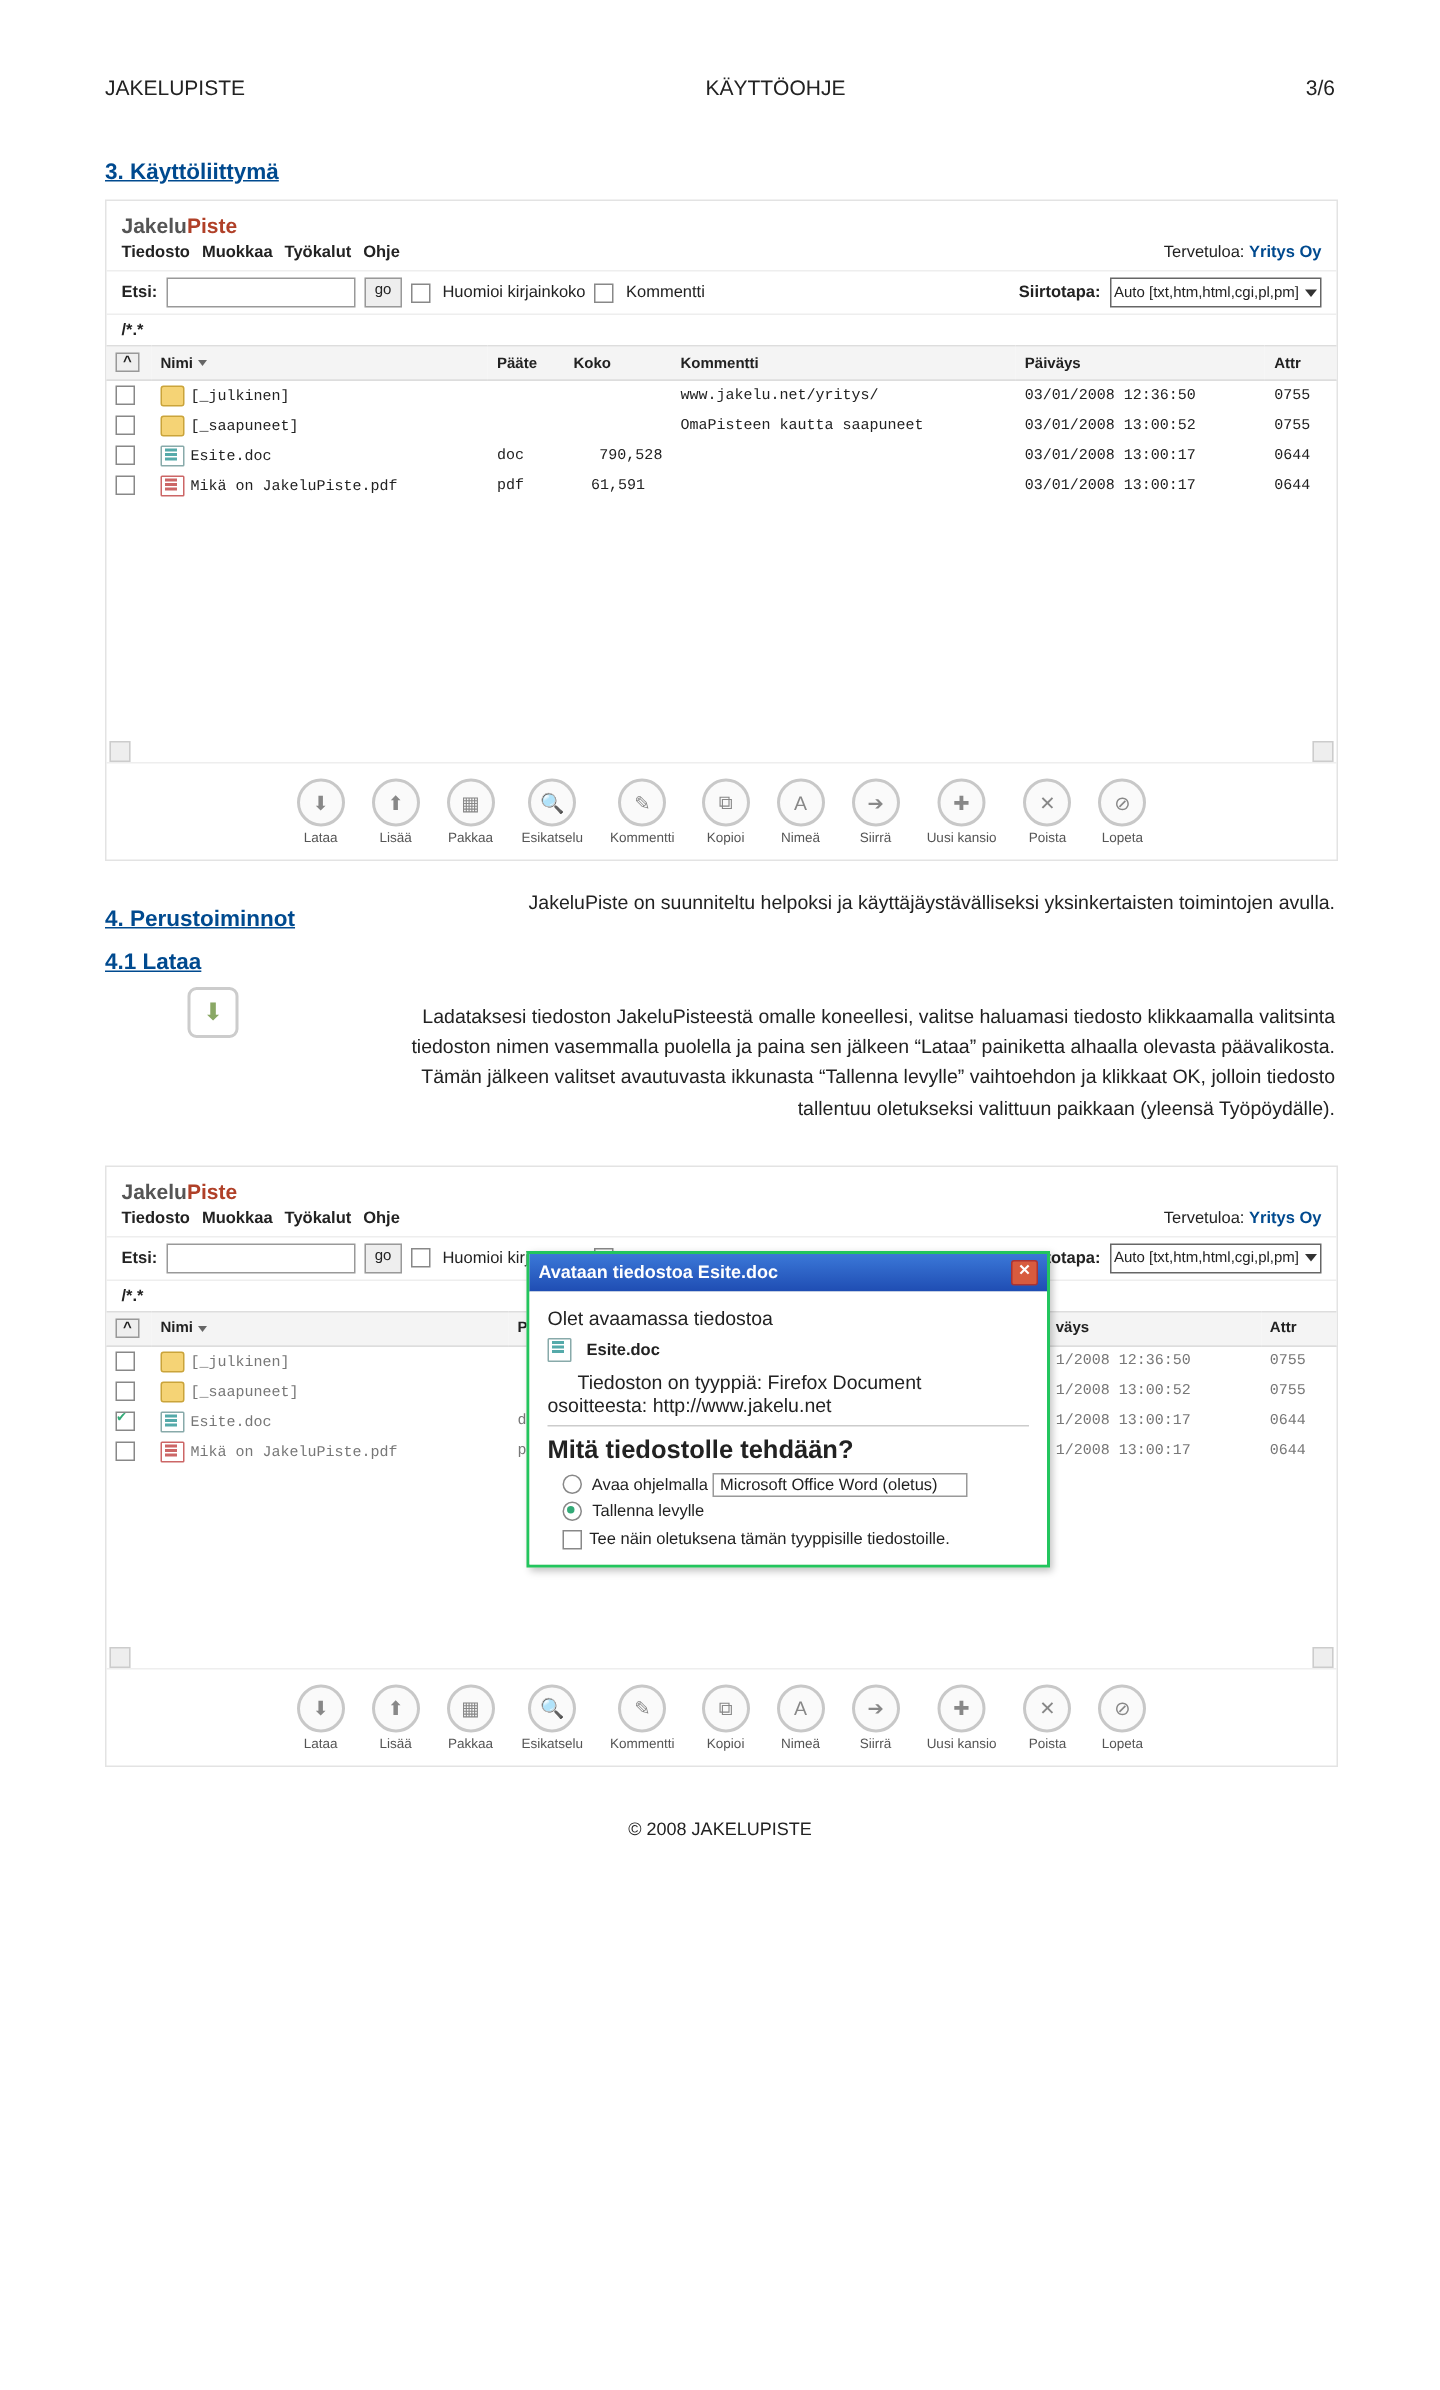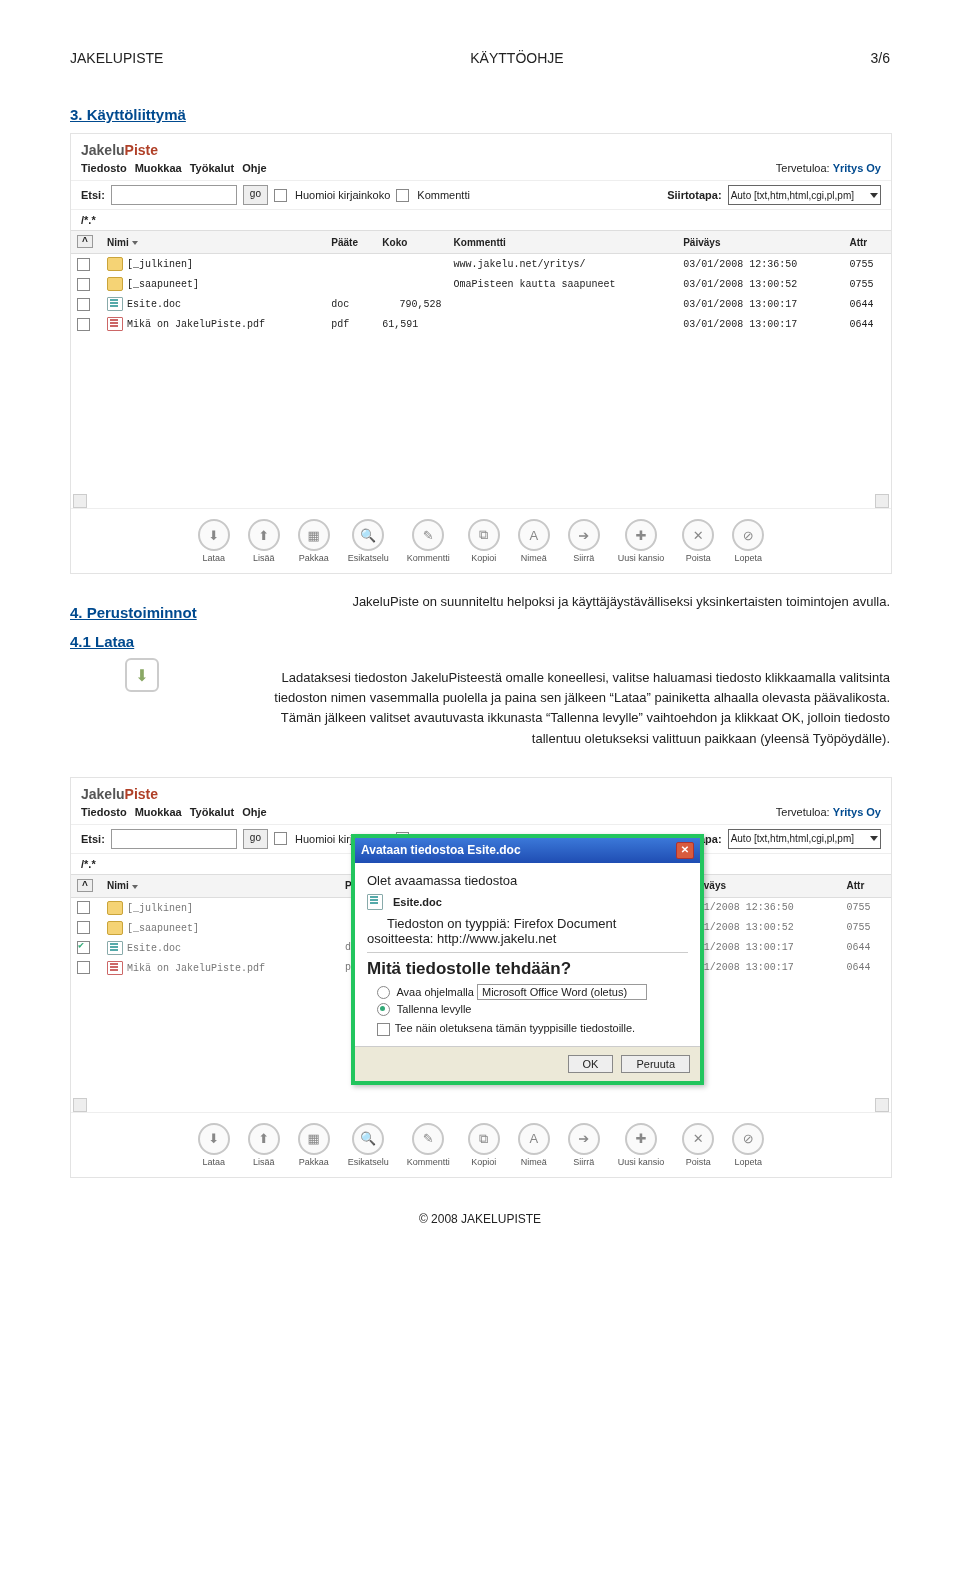--- a/index.html
+++ b/index.html
@@ -71,21 +71,21 @@
   .chk { display:inline-block; width:11px; height:11px; border:1px solid #888; background:#fff; vertical-align:middle; margin-right:2px; }
   .chk.on { position:relative; }
   .chk.on::after { content:"✔"; position:absolute; top:-3px; left:0; font-size:10px; color:#3a7; }
   .sel {
     border: 1px solid #666;
     font-size: 10px;
     padding: 0 2px;
     height: 18px;
     display:flex;
     align-items:center;
-    gap:16px;
+    gap:4px;
   }
   .sel .arrow { width:0;height:0;border-left:4px solid transparent;border-right:4px solid transparent;border-top:5px solid #333; }
   .path-row {
     padding: 4px 10px;
     font-weight: bold;
   }
   .grid {
     width: 100%;
     border-collapse: collapse;
   }
@@ -134,21 +134,21 @@
     width:30px;height:30px;border:2px solid #ccc;border-radius:6px;
     background:#fff;display:flex;align-items:center;justify-content:center;color:#8aa865;font-size:16px;
     margin-left:55px;
   }
   .clear { clear:both; }
   .dialog-overlay-row { position:relative; }
   .dialog {
     position:absolute;
     top:56px; left:280px;
     width:345px;
-    border:4px solid #22c55e;
+    border:2px solid #22c55e;
     box-shadow:2px 2px 5px rgba(0,0,0,0.25);
     font-family: Tahoma, Arial, sans-serif;
     font-size:11px;
     background:#ece9d8;
   }
   .dialog-title {
     background: linear-gradient(#3b78d8,#1f4db3);
     color:#fff;
     font-weight:bold;
     padding:4px 6px;
@@ -260,21 +260,21 @@
           <td>doc</td>
           <td style="text-align:right">790,528</td>
           <td></td>
           <td>03/01/2008 13:00:17</td>
           <td>0644</td>
         </tr>
         <tr>
           <td><span class="chk"></span></td>
           <td><span class="ficon pdf"></span>Mikä on JakeluPiste.pdf</td>
           <td>pdf</td>
-          <td style="text-align:left">61,591</td>
+          <td style="text-align:center">61,591</td>
           <td></td>
           <td>03/01/2008 13:00:17</td>
           <td>0644</td>
         </tr>
       </tbody>
   </table>
   <div class="file-area"></div>
   <div class="scroll-stub">
     <span class="scroll-left"></span>
     <span class="scroll-left"></span>
@@ -501,20 +501,16 @@
         <div style="margin:3px 0 3px 10px">
           <span class="radio on"></span>
           <span>Tallenna levylle</span>
         </div>
         <div style="margin:6px 0 0 10px">
           <span class="chk"></span>
           <span>Tee näin oletuksena tämän tyyppisille tiedostoille.</span>
         </div>
       </div>
     </div>
-    <div class="dlg-foot">
-      <span class="dlg-btn">OK</span>
-      <span class="dlg-btn">Peruuta</span>
-    </div>
   </div>
 </div>
 
 <div class="footer">© 2008 JAKELUPISTE</div>
 
 </body></html>

